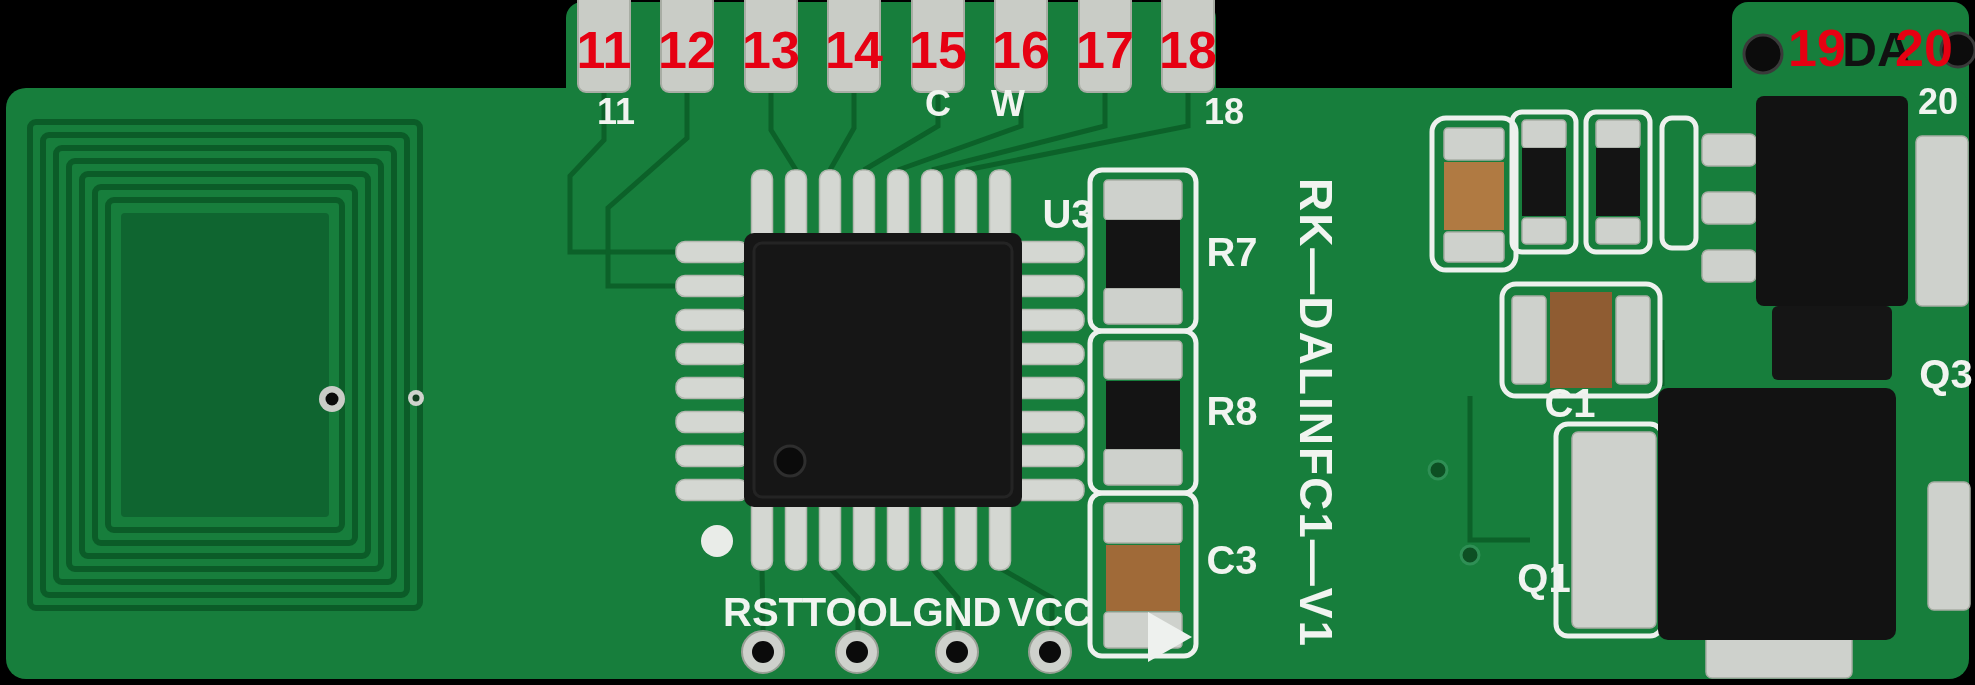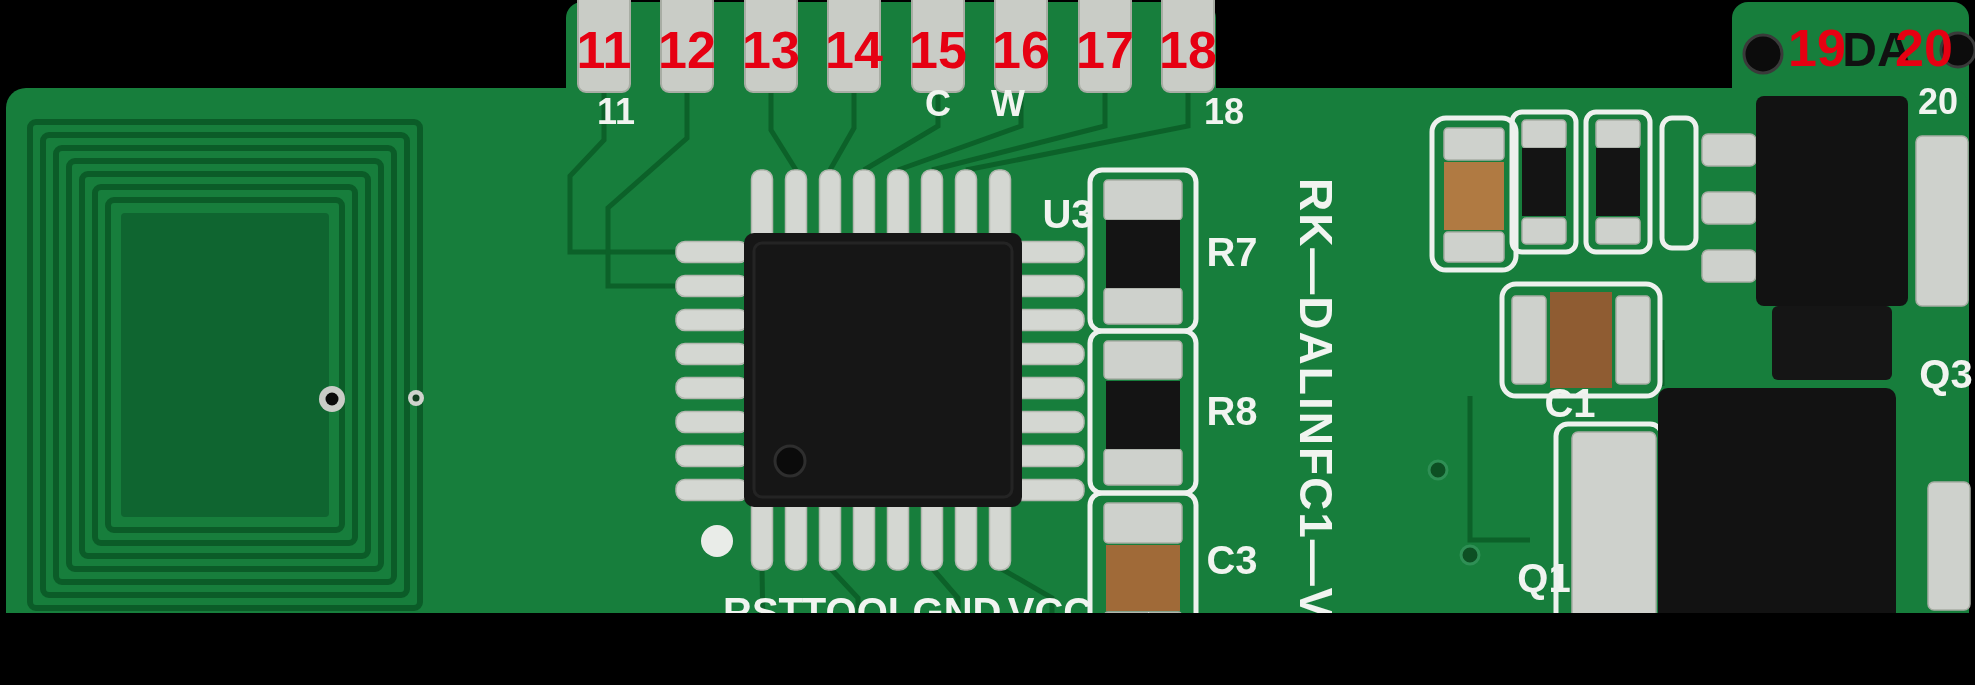--- a/index.html
+++ b/index.html
@@ -1,16 +1,16 @@
 <!DOCTYPE html>
 <html><head>
 <meta charset="utf-8">
 <style>
   html,body{margin:0;padding:0;background:#000;}
-  .stage{position:relative;width:1975px;height:613px;background:#000;overflow:hidden;}
+  .stage{position:relative;width:1975px;height:685px;background:#000;overflow:hidden;}
   svg{display:block;}
   text{font-family:"Liberation Sans",sans-serif;}
   .t-red{fill:#e60012;font-size:52px;font-weight:700;text-anchor:middle;}
   .t-dark{fill:#111111;font-size:48px;font-weight:700;text-anchor:middle;}
   .t-silk{fill:#f1f4f0;font-weight:700;text-anchor:middle;}
   .s36{font-size:36px;}
   .s40{font-size:40px;}
   .s46{font-size:46px;letter-spacing:2px;}
   .pcb{fill:#177e3c;}
   .pin{fill:#d4d7d2;stroke:#b2b7af;stroke-width:1.5;}

